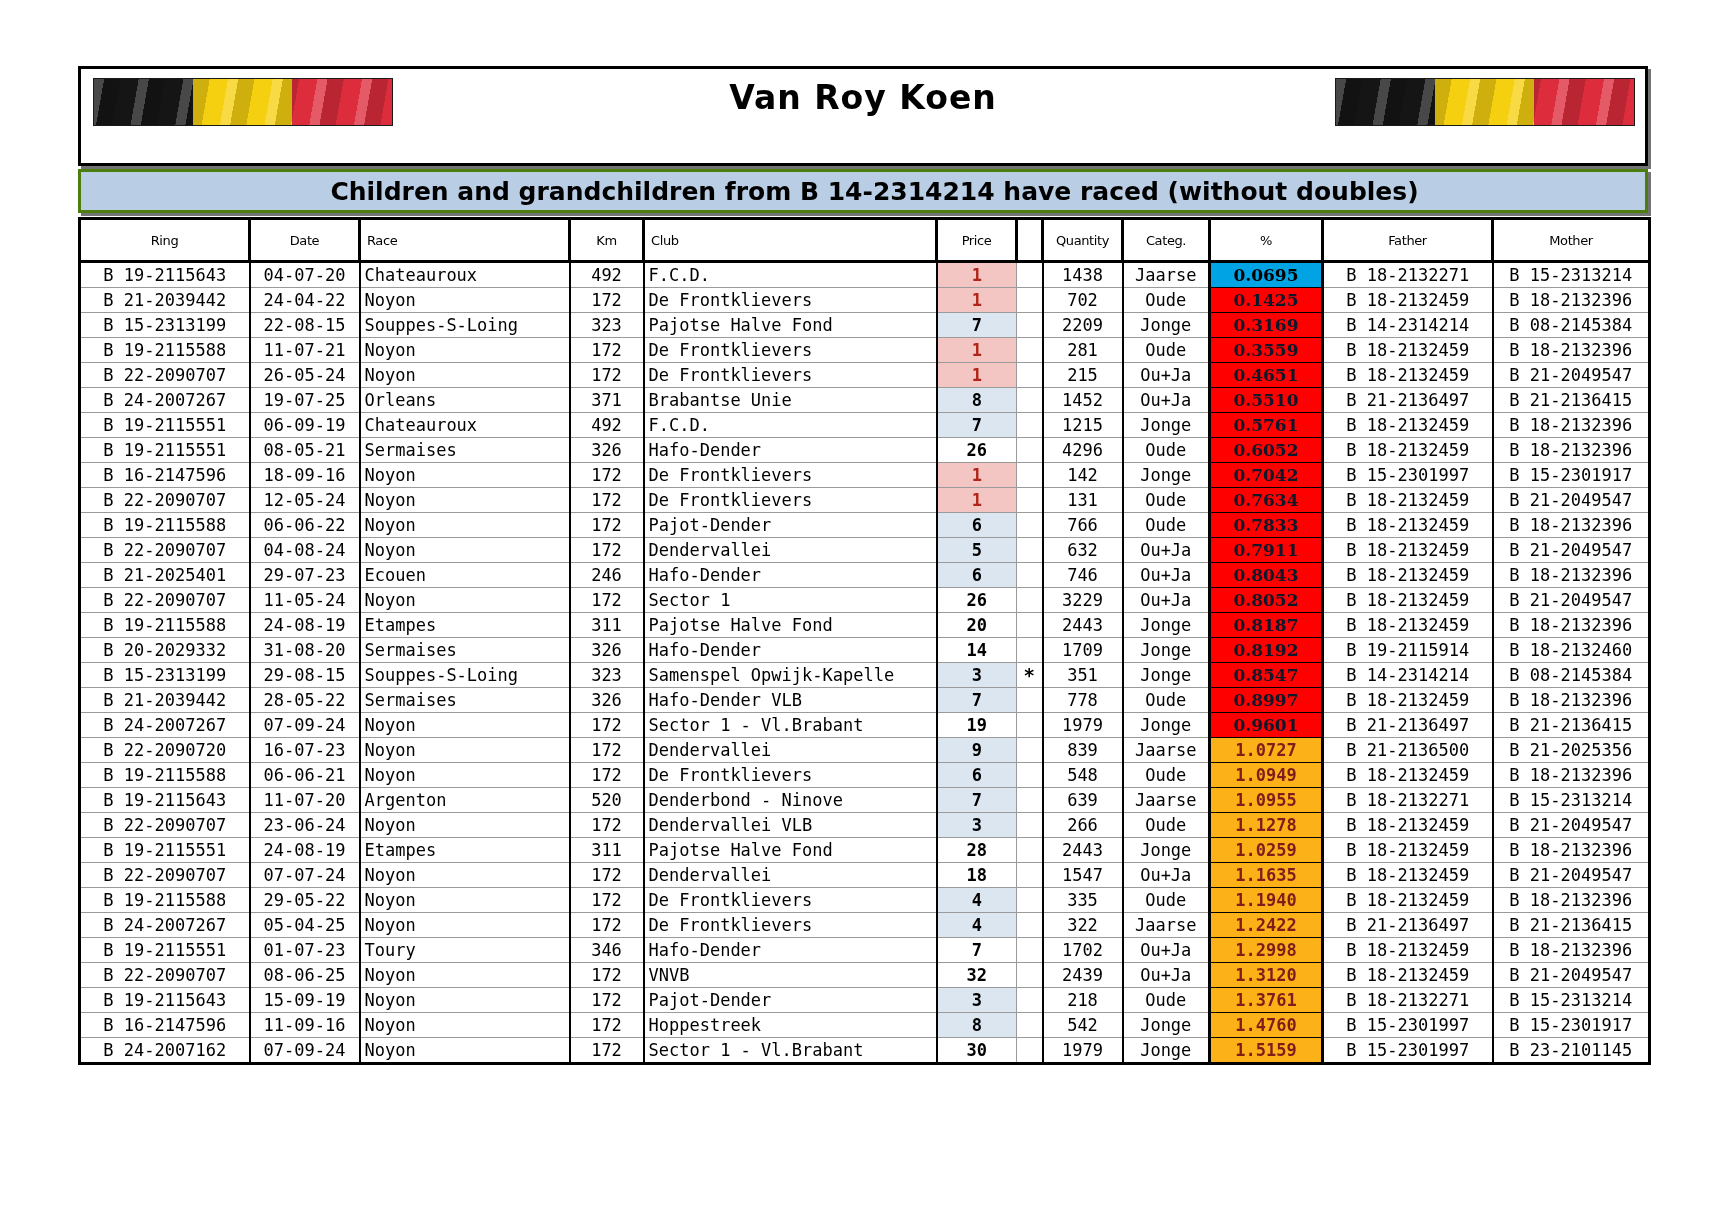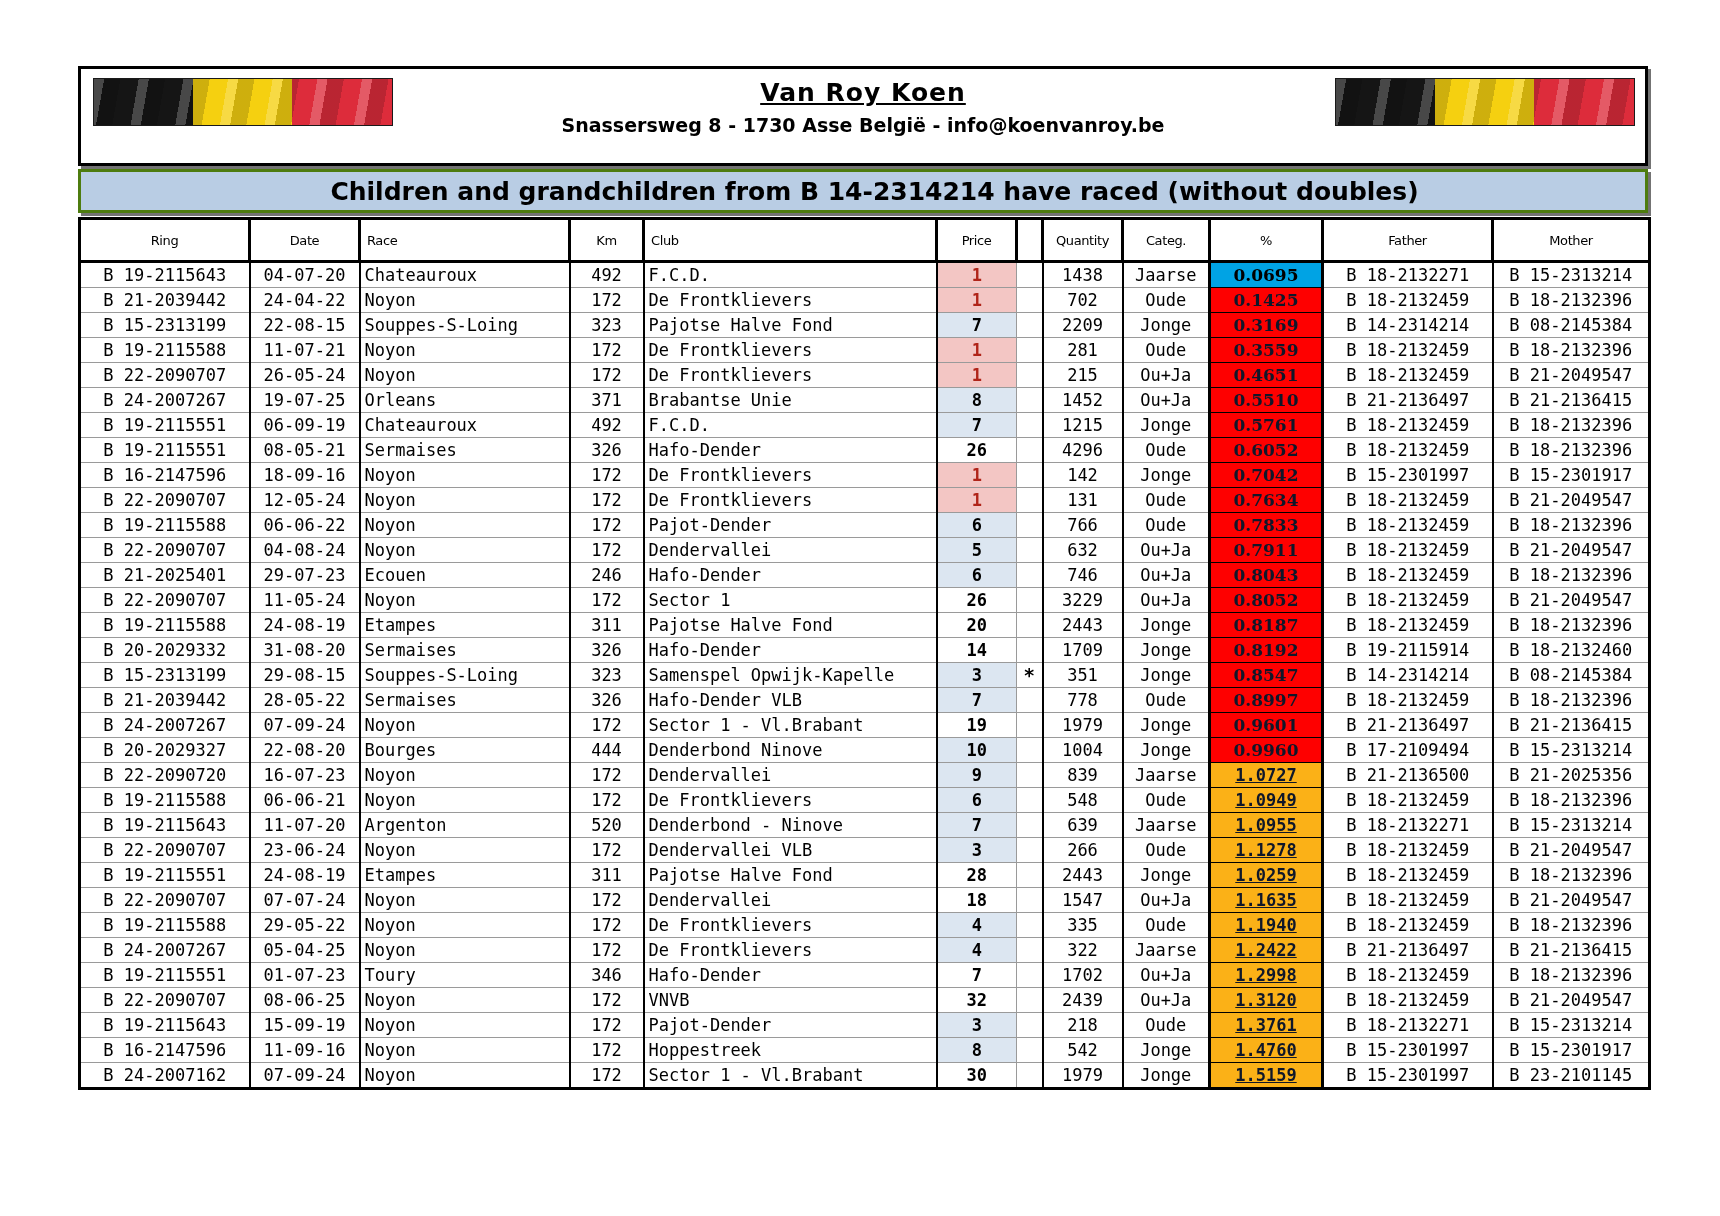--- a/index.html
+++ b/index.html
@@ -10,21 +10,21 @@
   
   .header-box{position:relative;height:94px;border:3px solid #000;background:#fff;
               box-shadow:3px 3px 0 rgba(40,40,40,.65);}
   .flag{position:absolute;top:9px;width:298px;height:46px;border:1px solid #1a1a1a;overflow:hidden;}
   .flag-left{left:12px;} .flag-right{right:10px;}
   .flag .stripes{position:absolute;inset:0;
      background:linear-gradient(90deg,#151515 0 33.3%,#F5D010 33.3% 66.6%,#DD2C3B 66.6% 100%);}
   .flag .wave{position:absolute;inset:0;
      background:repeating-linear-gradient(100deg,rgba(255,255,255,.22) 0 10px,rgba(0,0,0,.16) 10px 26px,rgba(255,255,255,0) 26px 44px);}
   .title{ text-align:center;font-family:"DejaVu Sans",sans-serif;font-weight:bold;
-          font-size:25px;padding-top:9px;letter-spacing:1px;text-decoration:underline;}
+          font-size:33px;padding-top:9px;letter-spacing:1px;}
   .subtitle{text-align:center;font-family:"DejaVu Sans",sans-serif;font-weight:bold;
           font-size:19px;margin-top:7px;}
 
   
   .banner{margin-top:3px;border:3px solid #4d7c0f;background:#B9CDE4;height:38px;
           display:flex;align-items:center;justify-content:center;
           font-family:"DejaVu Sans",sans-serif;font-weight:bold;font-size:25px;
           box-shadow:3px 3px 0 rgba(40,40,40,.65);padding-left:23px;}
 
   
@@ -42,39 +42,38 @@
   .c-star{border-left:1px solid #9a9a9a;}
   .c-pct{border-left:3px solid #000;border-right:3px solid #000;border-top:1px solid #000;
          font-weight:bold;}
   .c-price{font-weight:bold;}
   .c-star{font-weight:bold;font-size:19px;}
   
   td.pink{background:#F3C6C4;color:#B02419;}
   td.blue{background:#DCE6F1;color:#000;}
   td.cyan{background:#00A3E4;color:#000000;font-family:"DejaVu Serif",serif;}
   td.red{background:#FE0000;color:#0f172a;font-family:"DejaVu Serif",serif;}
-  td.orange{background:#FBB117;color:#0f172a;text-decoration:underline;}
+  td.orange{background:#FBB117;color:#7f1d1d;}
 </style>
 </head>
 <body>
 
 <div class="page">
   <div class="content">
 
     <div class="header-box">
       <div class="flag flag-left">
         <div class="stripes"></div>
         <div class="wave"></div>
       </div>
       <div class="flag flag-right">
         <div class="stripes"></div>
         <div class="wave"></div>
       </div>
       <div class="title">Van Roy Koen</div>
-      <div class="subtitle">Snassersweg 8 - 1730 Asse België - info@koenvanroy.be</div>
     </div>
 
     <div class="banner">Children and grandchildren from B 14-2314214 have raced (without doubles)</div>
 
     <table>
       <colgroup>
         <col style="width:170px">
           <col style="width:110px">
           <col style="width:210px">
         <col style="width:74px">
@@ -383,34 +382,20 @@
             <td class="c-club left">Sector 1 - Vl.Brabant</td>
             <td class="c-price">19</td>
             <td class="c-star"></td>
             <td class="c-qty">1979</td>
             <td class="c-categ">Jonge</td>
             <td class="c-pct red">0.9601</td>
             <td class="c-father">B 21-2136497</td>
             <td class="c-mother">B 21-2136415</td>
           </tr>
 
-          <tr>
-            <td class="c-ring">B 20-2029327</td>
-            <td class="c-date">22-08-20</td>
-            <td class="c-race left">Bourges</td>
-            <td class="c-km">444</td>
-            <td class="c-club left">Denderbond Ninove</td>
-            <td class="c-price blue">10</td>
-            <td class="c-star"></td>
-            <td class="c-qty">1004</td>
-            <td class="c-categ">Jonge</td>
-            <td class="c-pct red">0.9960</td>
-            <td class="c-father">B 17-2109494</td>
-            <td class="c-mother">B 15-2313214</td>
-          </tr>
 
           <tr>
             <td class="c-ring">B 22-2090720</td>
             <td class="c-date">16-07-23</td>
             <td class="c-race left">Noyon</td>
             <td class="c-km">172</td>
             <td class="c-club left">Dendervallei</td>
             <td class="c-price blue">9</td>
             <td class="c-star"></td>
             <td class="c-qty">839</td>

